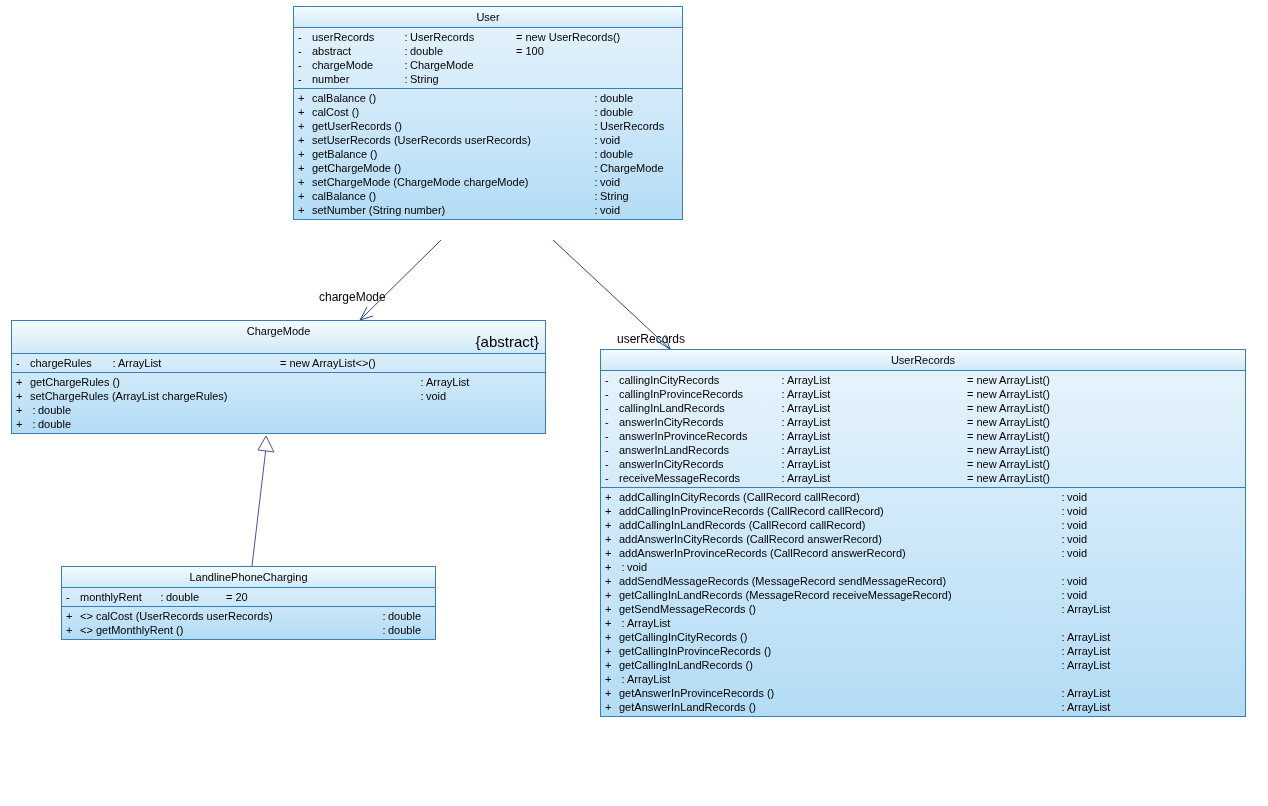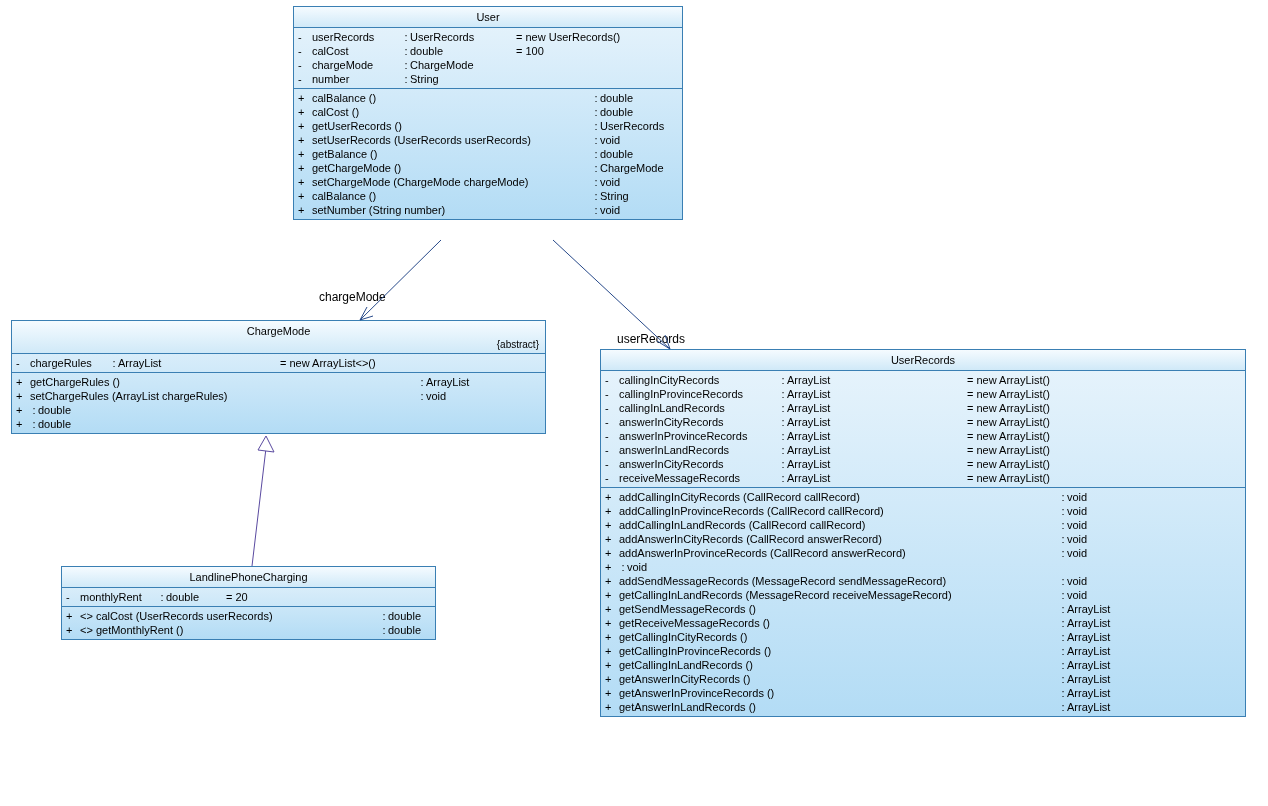--- a/index.html
+++ b/index.html
@@ -23,21 +23,21 @@
   padding: 4px 6px;
   border-bottom: 1px solid #3a7fb3;
   background: linear-gradient(to bottom, #f5fbff, #d0e9f8);
   font-weight: normal;
   position: relative;
 }
 .abstract-marker {
   position: absolute;
   right: 6px;
   bottom: 3px;
-  font-size: 10px;
+  font-size: 15px;
 }
 .uml-section {
   border-bottom: 1px solid #3a7fb3;
   padding: 2px 4px;
 }
 .uml-section:last-child {
   border-bottom: none;
 }
 .row {
   display: flex;
@@ -83,21 +83,21 @@
       <div class="row">
         <span class="vis">-</span>
         <span class="name" style="width:90px">userRecords</span>
         <span class="colon">:</span>
         <span class="type" style="width:94px">UserRecords</span>
         <span class="eq"></span>
         <span>= new UserRecords()</span>
       </div>
       <div class="row">
         <span class="vis">-</span>
-        <span class="name" style="width:90px">calCost</span>
+        <span class="name" style="width:90px">abstract</span>
         <span class="colon">:</span>
         <span class="type" style="width:94px">double</span>
         <span class="eq"></span>
         <span>= 100</span>
       </div>
       <div class="row">
         <span class="vis">-</span>
         <span class="name" style="width:90px">chargeMode</span>
         <span class="colon">:</span>
         <span class="type" style="width:94px">ChargeMode</span>
@@ -353,21 +353,20 @@
         <span class="type">void</span>
       </div>
       <div class="row">
         <span class="vis">+</span>
         <span class="name" style="width:440px">getSendMessageRecords ()</span>
         <span class="colon">:</span>
         <span class="type">ArrayList<messagerecord></messagerecord></span>
       </div>
       <div class="row">
         <span class="vis">+</span>
-        <span class="name" style="width:440px">getReceiveMessageRecords ()</span>
         <span class="colon">:</span>
         <span class="type">ArrayList<messagerecord></messagerecord></span>
       </div>
       <div class="row">
         <span class="vis">+</span>
         <span class="name" style="width:440px">getCallingInCityRecords ()</span>
         <span class="colon">:</span>
         <span class="type">ArrayList<callrecord></callrecord></span>
       </div>
       <div class="row">
@@ -377,21 +376,20 @@
         <span class="type">ArrayList<callrecord></callrecord></span>
       </div>
       <div class="row">
         <span class="vis">+</span>
         <span class="name" style="width:440px">getCallingInLandRecords ()</span>
         <span class="colon">:</span>
         <span class="type">ArrayList<callrecord></callrecord></span>
       </div>
       <div class="row">
         <span class="vis">+</span>
-        <span class="name" style="width:440px">getAnswerInCityRecords ()</span>
         <span class="colon">:</span>
         <span class="type">ArrayList<callrecord></callrecord></span>
       </div>
       <div class="row">
         <span class="vis">+</span>
         <span class="name" style="width:440px">getAnswerInProvinceRecords ()</span>
         <span class="colon">:</span>
         <span class="type">ArrayList<callrecord></callrecord></span>
       </div>
       <div class="row">

